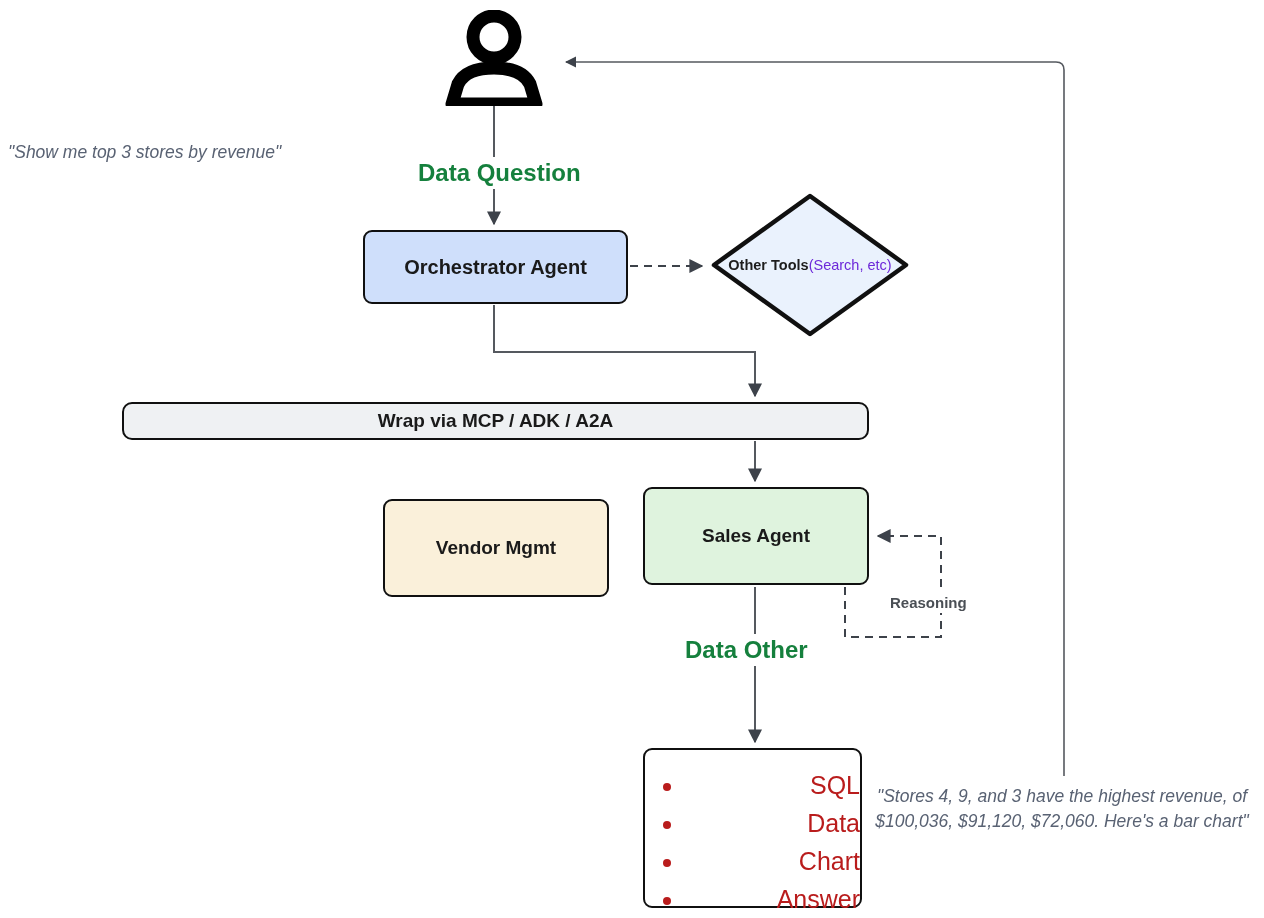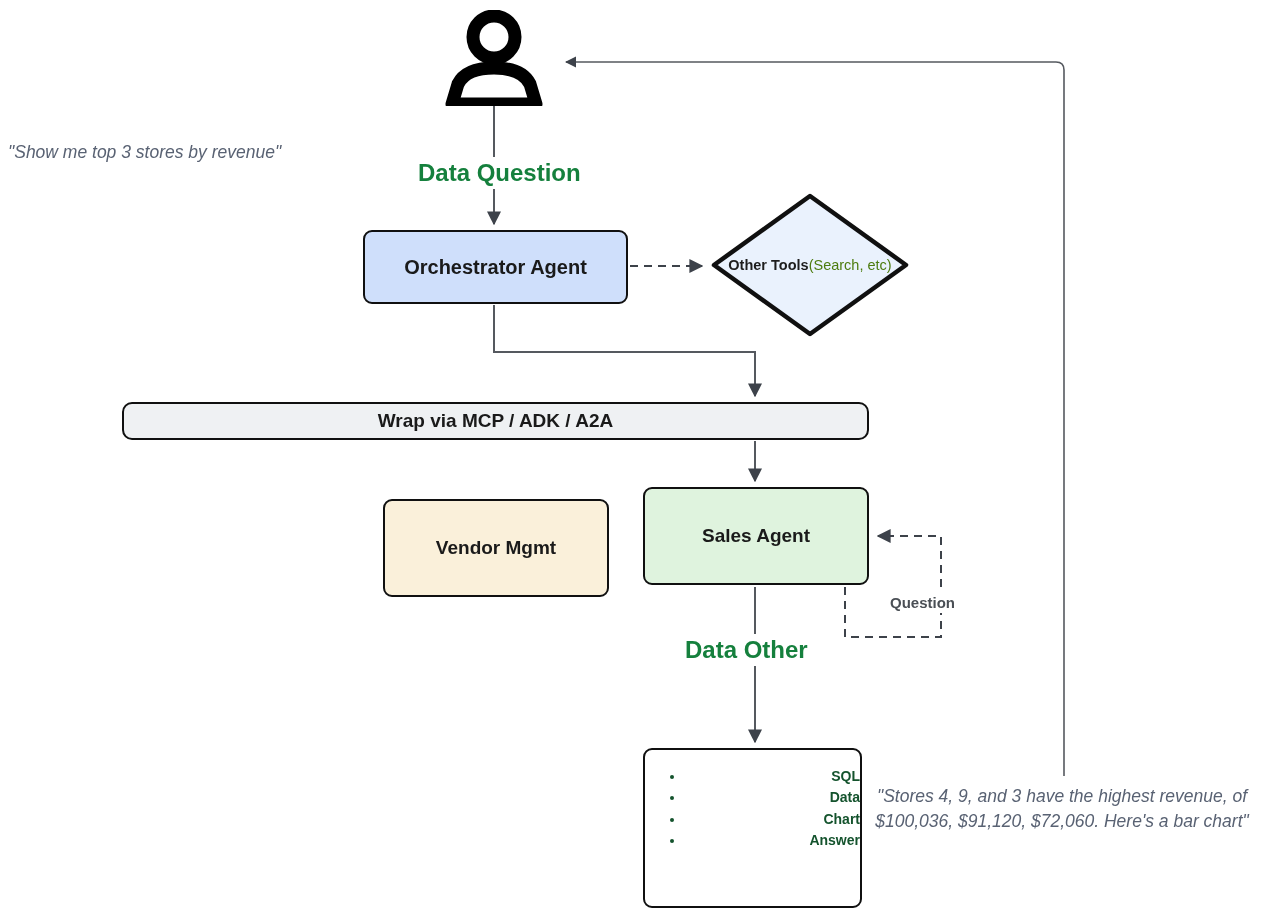--- a/index.html
+++ b/index.html
@@ -70,23 +70,23 @@
     background: #ffffff;
     display: block;
     padding: 16px 0 0 22px;
   }
   #output-box ul {
     margin: 0;
     padding: 0 0 0 18px;
     list-style: disc;
   }
   #output-box li {
-    font-weight: bold;
-    font-size: 14px;
-    color: #14532d;
+    font-weight: normal;
+    font-size: 25px;
+    color: #b91c1c;
     line-height: 1.52;
   }
   
   #other-tools {
     position: absolute;
     left: 708px; top: 190px;
     width: 204px; height: 150px;
   }
   #other-tools .dia-svg {
     position: absolute; left: 0; top: 0;
@@ -101,21 +101,21 @@
     line-height: 1.3;
   }
   #other-tools .dia-title {
     font-size: 14.5px;
     font-weight: bold;
     color: #1d1d1d;
   }
   #other-tools .dia-sub {
     font-size: 14.5px;
     font-weight: normal;
-    color: #4d7c0f;
+    color: #6d28d9;
   }
   
   #person-icon {
     position: absolute;
     left: 444px; top: 10px;
     width: 100px; height: 96px;
   }
   
   .edge-label {
     position: absolute;
@@ -214,19 +214,19 @@
       <li>Data</li>
       <li>Chart</li>
       <li>Answer</li>
     </ul>
   </div>
 
   <div class="edge-label" id="label-data-question">Data Question</div>
 
   <div class="edge-label" id="label-data-answer">Data Other</div>
 
-  <div class="edge-label" id="label-reasoning">Question</div>
+  <div class="edge-label" id="label-reasoning">Reasoning</div>
 
   <div class="annotation" id="annotation-question">"Show me top 3 stores by revenue"</div>
 
   <div class="annotation" id="annotation-answer">"Stores 4, 9, and 3 have the highest revenue, of $100,036, $91,120, $72,060. Here's a bar chart"</div>
 
 </div>
 
 </body></html>

